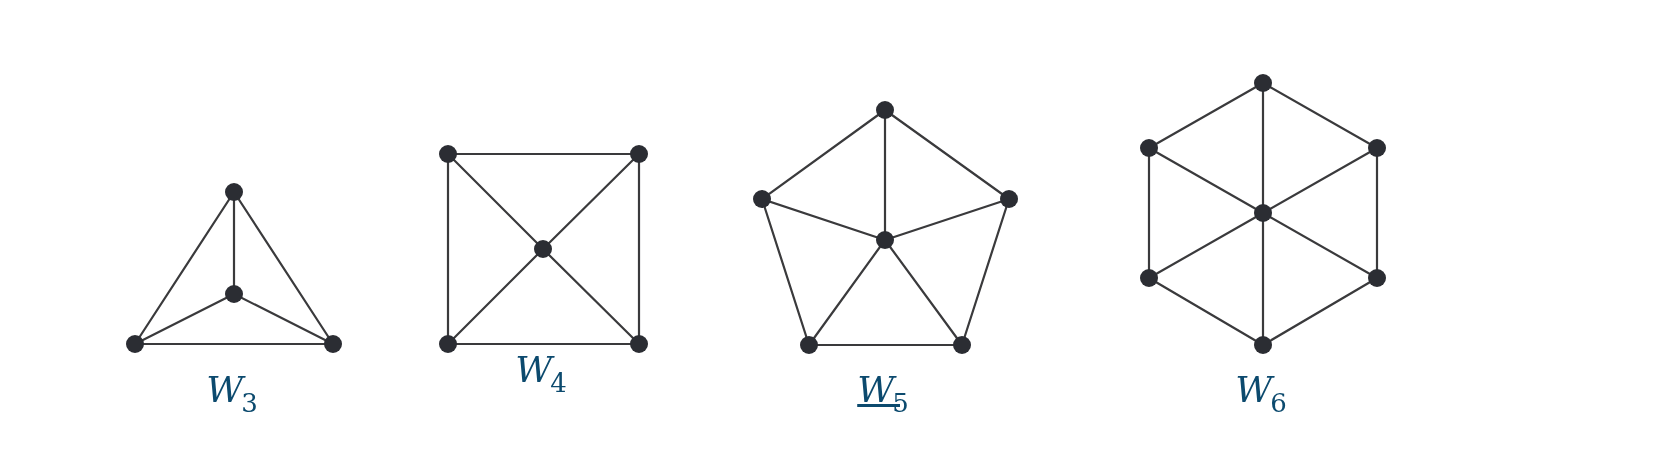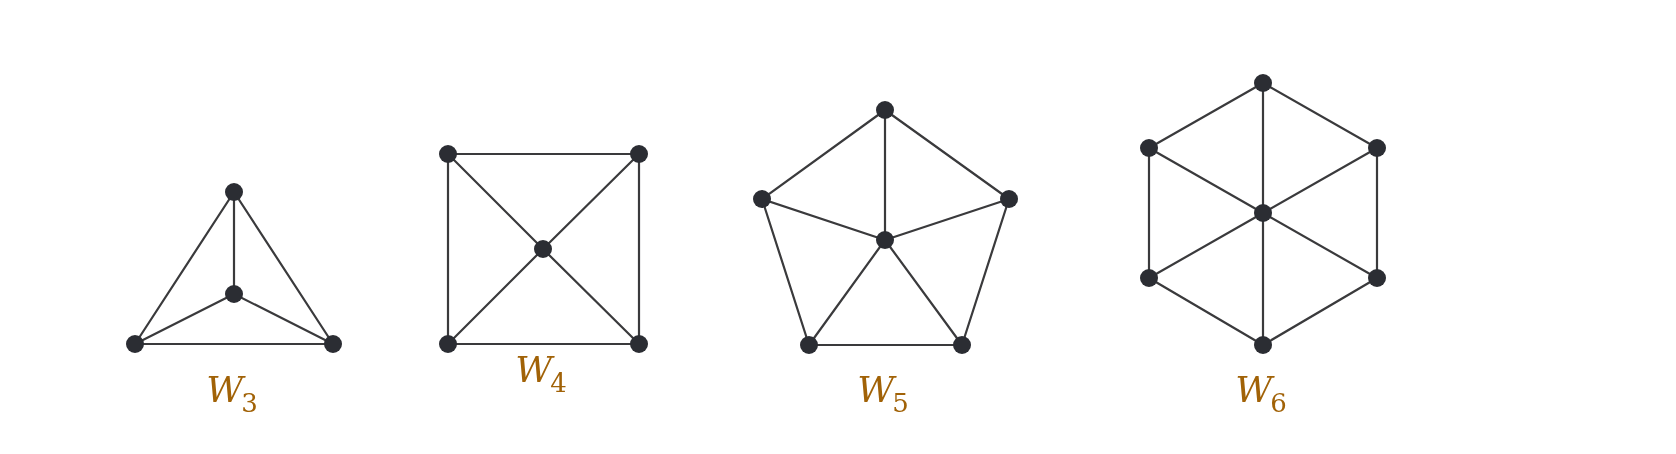--- a/index.html
+++ b/index.html
@@ -1,21 +1,21 @@
 <!DOCTYPE html>
 <html><head>
   <meta charset="utf-8">
   <style>
     html, body { margin: 0; padding: 0; background: #ffffff; }
     body { width: 1676px; height: 454px; overflow: hidden; position: relative; }
     svg#canvas { position: absolute; left: 0; top: 0; }
     .edge { stroke: #3a3a3c; stroke-width: 2.2; stroke-linecap: round; }
     .node { fill: #2b2d33; }
     .label {
-      position: absolute; color: #a16207;
+      position: absolute; color: #0c4a6e;
       font-family: "DejaVu Serif", "Liberation Serif", serif;
       font-style: italic; font-size: 36px; line-height: 1;
       transform: translateX(-50%); white-space: nowrap;
     }
     .label .sub { font-style: normal; font-size: 26px; position: relative; top: 10px; margin-left: -2px; }
   </style>
 </head>
 <body>
 
 <svg id="canvas" width="1676" height="454">
@@ -86,18 +86,18 @@
       <circle cx="1263" cy="213" r="9" class="node" fill="#2b2d33"></circle>
     </g>
   </svg>
 
 <div class="label" style="left:232px; top:372px;">
   <span>W</span><span class="sub">3</span>
 </div>
 <div class="label" style="left:541px; top:352px;">
   <span>W</span><span class="sub">4</span>
 </div>
-<div class="label" style="left:883px; top:372px;">
+<div class="label" style="left:883px; top:372px;text-decoration:underline;">
   <span>W</span><span class="sub">5</span>
 </div>
 <div class="label" style="left:1261px; top:372px;">
   <span>W</span><span class="sub">6</span>
 </div>
 
 </body></html>

